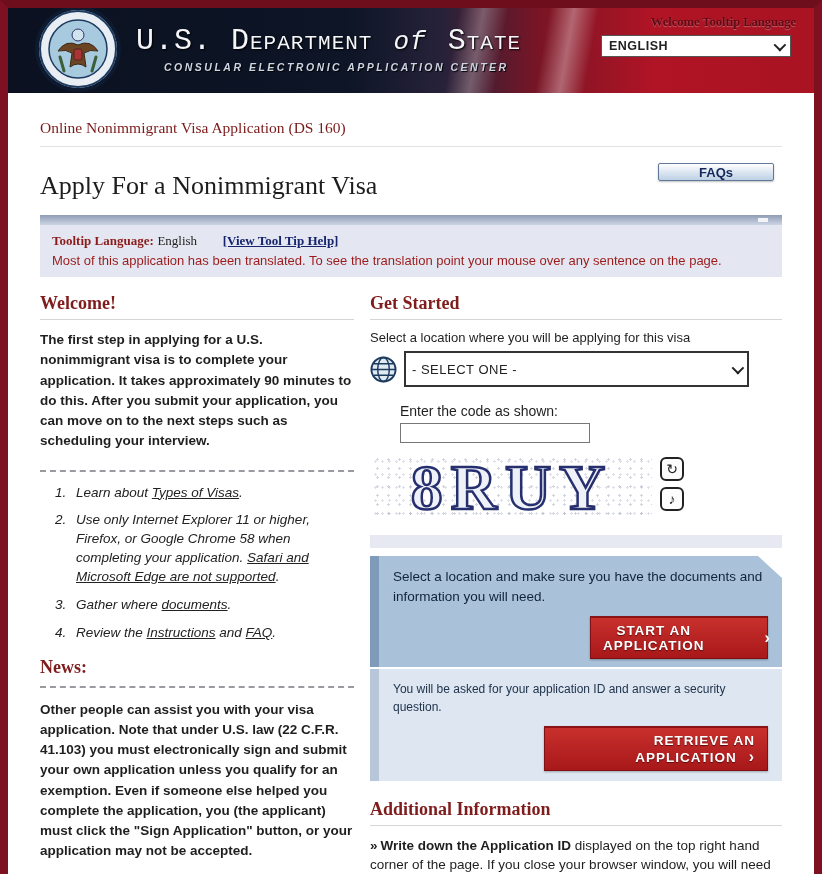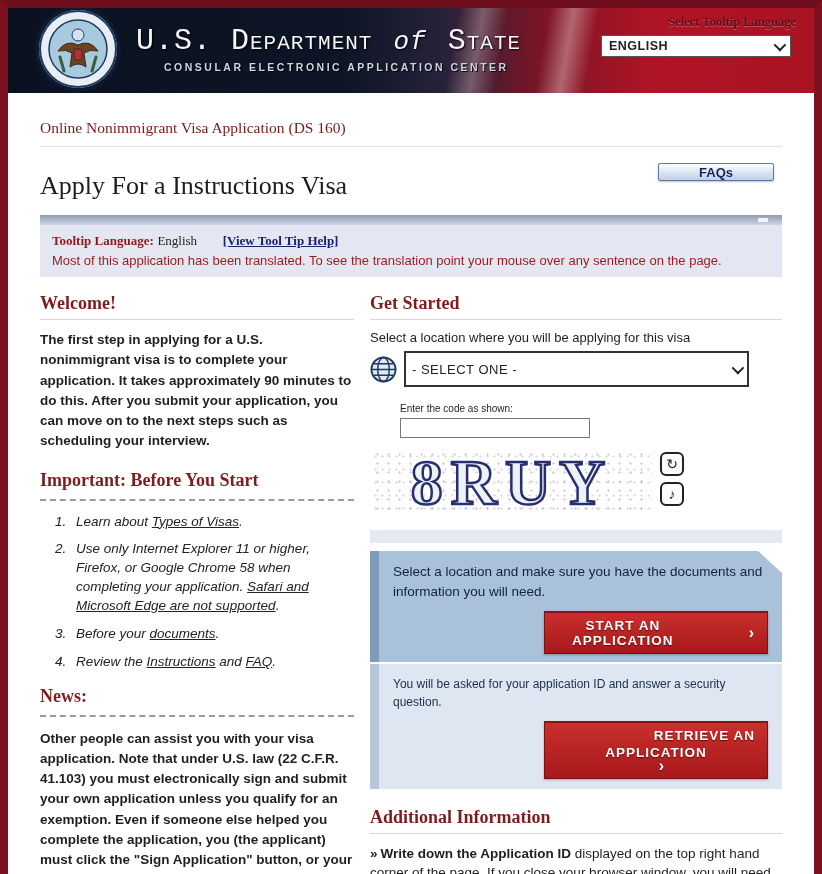--- a/index.html
+++ b/index.html
@@ -17,21 +17,21 @@
     background:
       linear-gradient(100deg, rgba(255,255,255,0) 55%, rgba(255,255,255,.28) 58%, rgba(255,255,255,0) 61%),
       linear-gradient(100deg, rgba(255,255,255,0) 66%, rgba(255,255,255,.35) 69%, rgba(255,255,255,0) 72%),
       linear-gradient(to right, #0b1120 0%, #0d1526 42%, #27223a 54%, #7a1525 66%, #b01425 80%, #a91322 100%);
   }
   .seal { position:absolute; left:26px; top:-3px; width:88px; height:88px; }
   .header-titles { position:absolute; left:128px; top:16px; color:#f2f4f8; }
   .dept-line { font-family:Liberation Mono, monospace; font-size:30px; letter-spacing:1px; color:#f4f6fa; text-shadow:1px 1px 2px #000; }
   .dept-line .sc { font-variant:small-caps; }
   .dept-line .of { font-style:italic; font-size:26px; padding:0 2px; }
-  .header-sub { font-size:10.5px; font-weight:bold; letter-spacing:2.5px; color:#cdd4e2; margin-top:3px; padding-left:28px; text-shadow:1px 1px 1px #000; }
+  .header-sub { font-size:10.5px; font-weight:bold; letter-spacing:2.5px; color:#cdd4e2; margin-top:3px; padding-left:28px; text-shadow:1px 1px 1px #000;font-style:italic; }
   .lang-area { position:absolute; right:18px; top:7px; width:195px; text-align:right; }
   .lang-label { font-family:"Liberation Serif", serif; font-size:12.5px; font-weight:bold; color:#5e0a14; text-shadow:0 1px 1px rgba(255,255,255,.35); }
   .lang-select {
     margin-top:5px; width:190px; height:22px; background:#fff; border:1px solid #555;
     display:flex; align-items:center; justify-content:space-between; padding:0 7px; cursor:pointer;
   }
   .lang-select .val { font-size:12.5px; font-weight:bold; color:#222; letter-spacing:.5px; }
   .chev { width:9px; height:9px; border-right:2.5px solid #222; border-bottom:2.5px solid #222; transform:rotate(45deg) translateY(-2px); }
 
   
@@ -85,21 +85,21 @@
   .loc-row { display:flex; align-items:center; gap:7px; }
   .globe { width:27px; height:27px; flex:none; }
   .loc-select {
     width:345px; height:36px; border:2px solid #333; background:#fff;
     display:flex; align-items:center; justify-content:space-between; padding:0 6px; cursor:pointer;
   }
   .loc-select .val { font-size:13px; color:#222; letter-spacing:.5px; }
   .loc-select .chev { border-color:#222; }
 
   .code-block { margin:16px 0 0 30px; }
-  .code-label { font-size:10px; color:#1f1f1f; }
+  .code-label { font-size:14px; color:#1f1f1f; }
   .code-input { margin-top:4px; width:190px; height:20px; border:1px solid #777; background:#fff; font-size:13px; padding:0 4px; }
 
   .captcha-row { display:flex; align-items:flex-start; margin-top:12px; }
   .captcha-img {
     width:280px; height:66px; margin-left:2px;
     display:flex; align-items:center; justify-content:center;
     background-image:
       radial-gradient(circle, rgba(110,120,155,.30) 1px, transparent 1.3px),
       radial-gradient(circle, rgba(110,120,155,.22) 1px, transparent 1.3px);
     background-size:11px 9px, 7px 13px;
@@ -124,24 +124,24 @@
   .info-box1 .txt { font-size:13.5px; color:#10233c; line-height:1.45; }
   .box-btn-row { display:flex; justify-content:flex-end; margin-top:10px; }
 
   .red-btn {
     background:linear-gradient(#c8302c, #a8181a); border:1px solid #7e1114; border-top:2px solid #8c1315;
     color:#fff; font-weight:bold; font-size:13.5px; letter-spacing:1px; cursor:pointer;
     padding:5px 12px; display:flex; align-items:center; box-shadow:0 1px 2px rgba(0,0,0,.3);
   }
   .red-btn .lbl { flex:1; text-align:center; text-shadow:0 1px 1px #5e0a0c; }
   .red-btn .arrow { margin-left:14px; font-size:16px; line-height:.8; }
-  .btn-start { width:224px;gap:46px; }
+  .btn-start { width:178px;gap:46px; }
   .btn-retrieve { width:224px; text-align:right; display:block; }
   .btn-retrieve .line { display:flex; justify-content:flex-end; align-items:center; text-shadow:0 1px 1px #5e0a0c; }
-  .btn-retrieve .line + .line { margin-top:2px;flex-direction:column; }
+  .btn-retrieve .line + .line { margin-top:2px; }
   .btn-retrieve .arrow { margin-left:12px; font-size:16px; line-height:.8; }
 
   .info-box2 {
     position:relative; background:#dde6f1; border-left:9px solid #b7c7d9;
     padding:12px 14px 10px 14px; margin-top:2px;
   }
   .info-box2 .txt { font-size:12px; color:#20344c; line-height:1.45; }
 
   .addl-head { margin-top:18px; }
   .addl-list { margin-top:8px; font-size:13.5px; line-height:1.45; color:#1f1f1f; }
@@ -167,35 +167,35 @@
     </svg>
     <div class="header-titles">
       <div class="dept-line">
         <span class="sc">U.S. Department</span>
         <span class="of">of</span>
         <span class="sc">State</span>
       </div>
       <div class="header-sub">CONSULAR ELECTRONIC APPLICATION CENTER</div>
     </div>
     <div class="lang-area">
-      <div class="lang-label">Select Tooltip Language</div>
+      <div class="lang-label">Welcome Tooltip Language</div>
       <div class="lang-select">
         <span class="val">ENGLISH</span>
         <span class="chev"></span>
       </div>
     </div>
   </div>
 
   <div class="content">
 
     <div class="breadcrumb">Online Nonimmigrant Visa Application (DS 160)</div>
     <hr class="rule-light">
 
     <div class="title-row">
-      <h1 class="page-title">Apply For a Instructions Visa</h1>
+      <h1 class="page-title">Apply For a Nonimmigrant Visa</h1>
       <button class="faqs-btn">FAQs</button>
     </div>
 
     <div class="tip-panel">
       <div class="tip-bar">
           <span class="notch"></span>
         </div>
       <div class="tip-line1">
         <span class="tip-label">Tooltip Language:</span>
         <span class="tip-value">English</span>
@@ -204,32 +204,31 @@
       <div class="tip-notice">Most of this application has been translated. To see the translation point your mouse over any sentence on the page.</div>
     </div>
 
     <div class="cols">
 
       <div class="col-left">
         <div class="sec-head">Welcome!</div>
         <hr class="hr-solid">
         <p class="body-text para">The first step in applying for a U.S. nonimmigrant visa is to complete your application. It takes approximately 90 minutes to do this. After you submit your application, you can move on to the next steps such as scheduling your interview.</p>
 
-        <div class="sec-head imp-head">Important: Before You Start</div>
         <hr class="hr-dash">
 
         <ol class="steps">
           <li>
             <span>Learn about </span><span class="ulink">Types of Visas</span><span>.</span>
           </li>
           <li>
             <span>Use only Internet Explorer 11 or higher, Firefox, or Google Chrome 58 when completing your application. </span><span class="ulink">Safari and Microsoft Edge are not supported</span><span>.</span>
           </li>
           <li>
-            <span>Before your </span><span class="ulink">documents</span><span>.</span>
+            <span>Gather where </span><span class="ulink">documents</span><span>.</span>
           </li>
           <li>
             <span>Review the </span><span class="ulink">Instructions</span><span> and </span><span class="ulink">FAQ</span><span>.</span>
           </li>
         </ol>
 
         <div class="sec-head">News:</div>
         <hr class="hr-dash">
         <p class="body-text">Other people can assist you with your visa application. Note that under U.S. law (22 C.F.R. 41.103) you must electronically sign and submit your own application unless you qualify for an exemption. Even if someone else helped you complete the application, you (the applicant) must click the "Sign Application" button, or your application may not be accepted.</p>
         <p class="body-text patience">**Please be patient as you use this form. Download times may vary depending on your internet connection speed.**</p>

